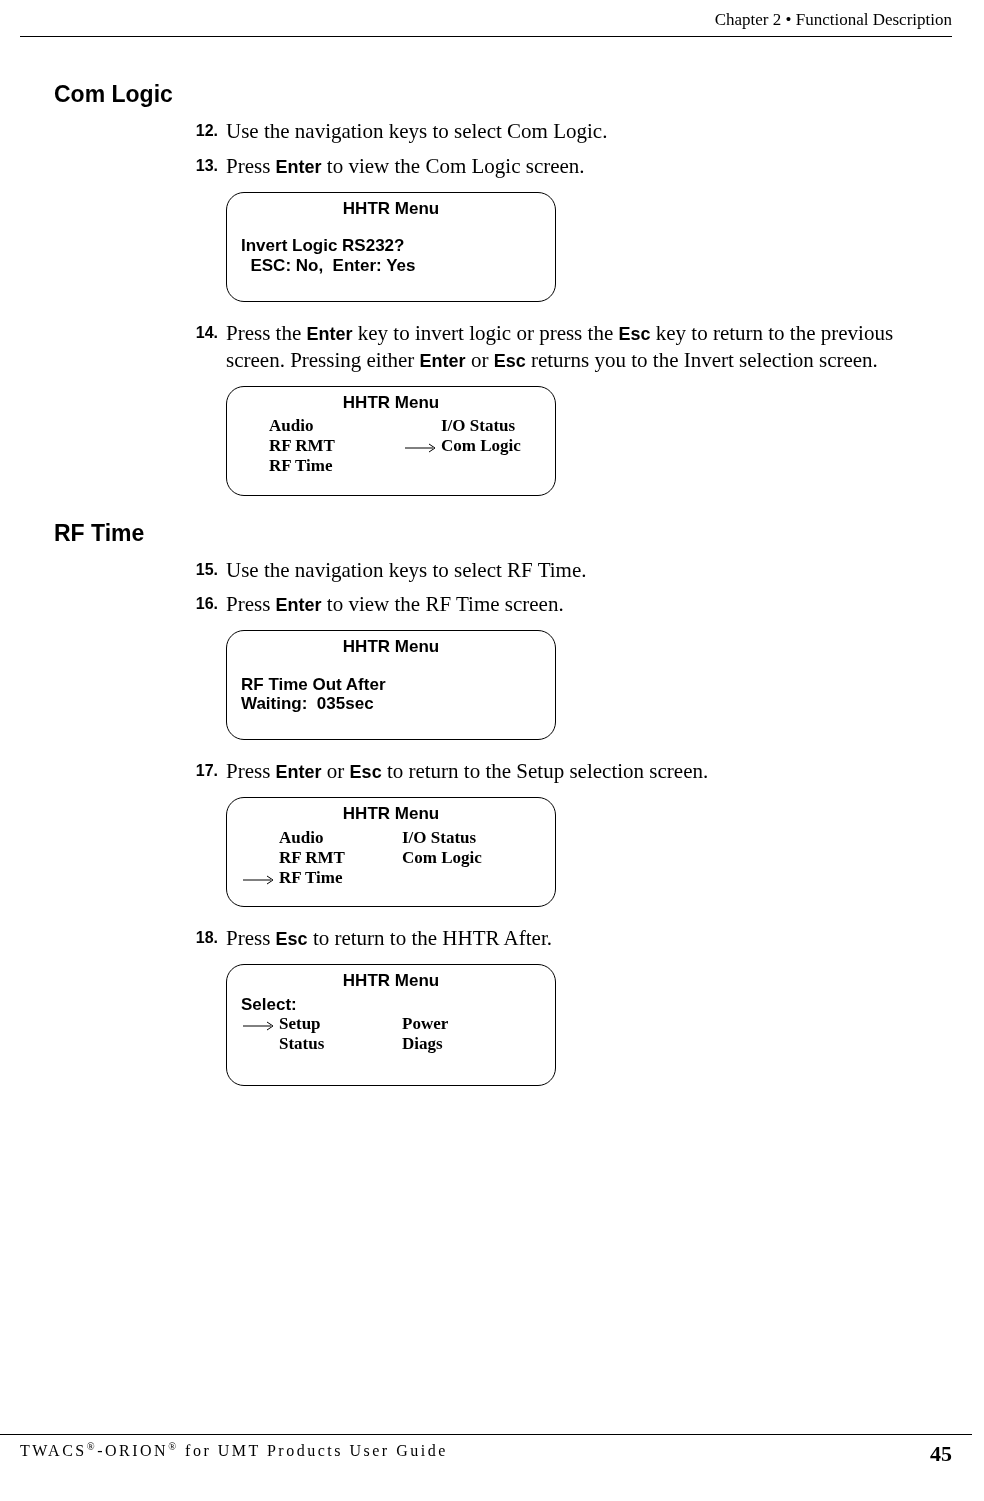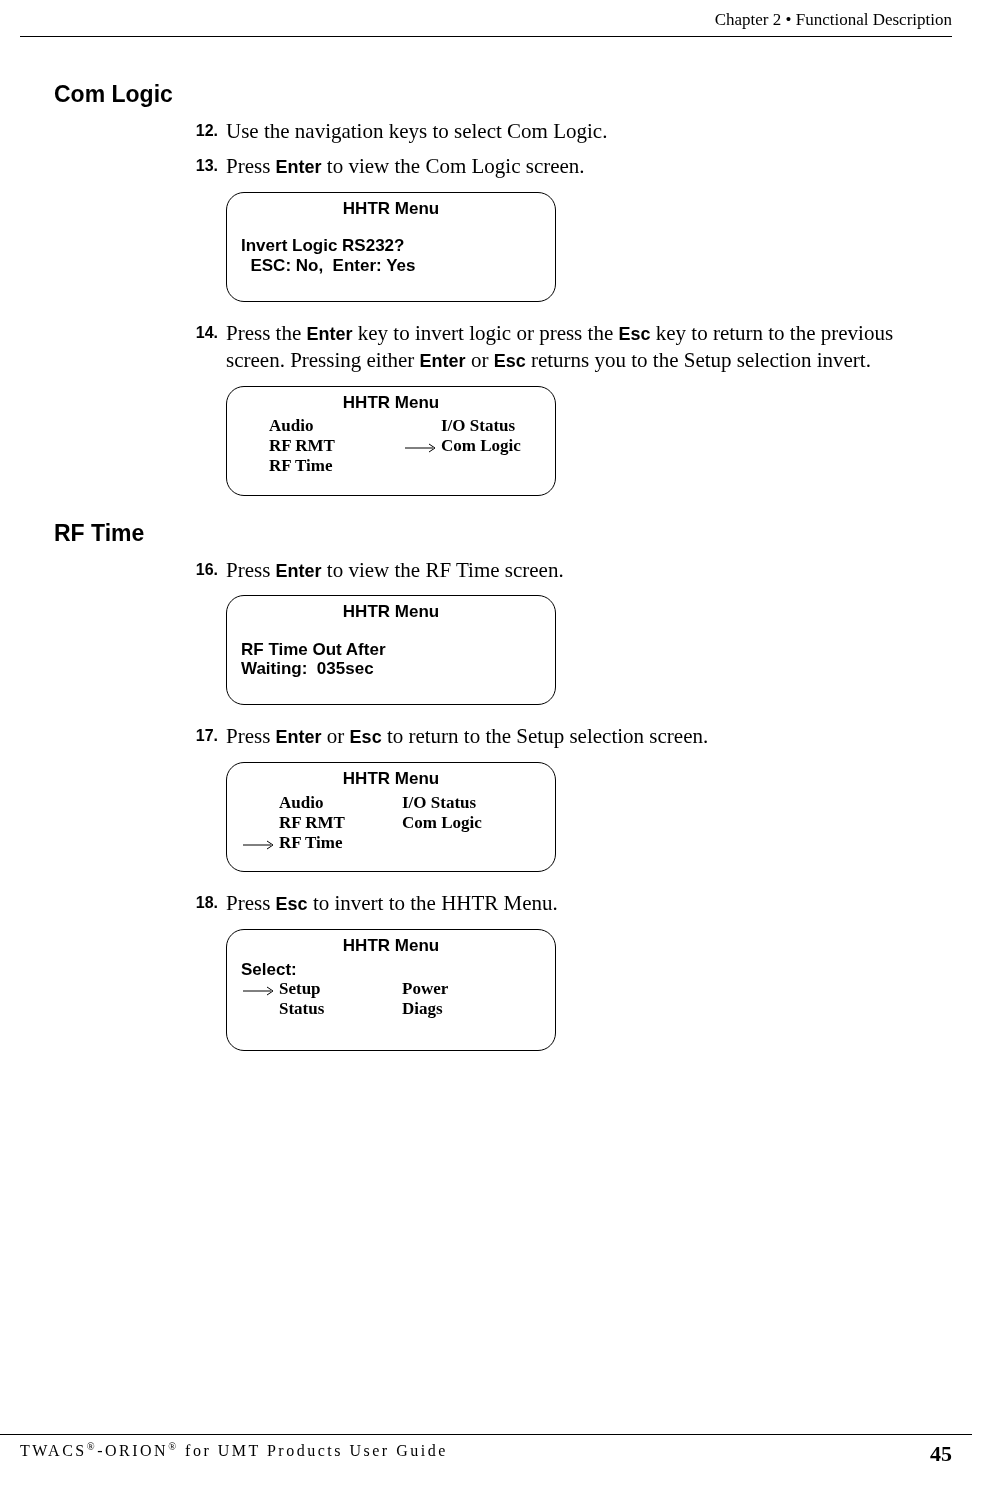--- a/index.html
+++ b/index.html
@@ -135,21 +135,21 @@
     <div class="lcd">
       <div class="title">HHTR Menu</div>
       <div style="height:14px"></div>
       <div class="line">Invert Logic RS232?</div>
       <div class="line">  ESC: No,  Enter: Yes</div>
     </div>
 
     <div class="step">
       <div class="step-num">14.</div>
       <div class="step-text">
-        <span>Press the </span><span class="bold-sans">Enter</span><span> key to invert logic or press the </span><span class="bold-sans">Esc</span><span> key to return to the previous screen. Pressing either </span><span class="bold-sans">Enter</span><span> or </span><span class="bold-sans">Esc</span><span> returns you to the Setup selection invert.</span>
+        <span>Press the </span><span class="bold-sans">Enter</span><span> key to invert logic or press the </span><span class="bold-sans">Esc</span><span> key to return to the previous screen. Pressing either </span><span class="bold-sans">Enter</span><span> or </span><span class="bold-sans">Esc</span><span> returns you to the Invert selection screen.</span>
       </div>
     </div>
 
     <div class="lcd">
       <div class="title">HHTR Menu</div>
       <div class="cols body" style="padding-left:28px;">
         <div class="col">
           <div class="row">
               <span>Audio</span>
             </div>
@@ -177,20 +177,24 @@
         </div>
       </div>
     </div>
 
   </div>
 
   <div class="section-heading" style="margin-top:24px;">RF Time</div>
 
   <div class="body-content">
 
+    <div class="step">
+      <div class="step-num">15.</div>
+      <div class="step-text">Use the navigation keys to select RF Time.</div>
+    </div>
 
     <div class="step">
       <div class="step-num">16.</div>
       <div class="step-text">
         <span>Press </span><span class="bold-sans">Enter</span><span> to view the RF Time screen.</span>
       </div>
     </div>
 
     <div class="lcd">
       <div class="title">HHTR Menu</div>
@@ -235,21 +239,21 @@
           <div class="row">
               <span>Com Logic</span>
             </div>
         </div>
       </div>
     </div>
 
     <div class="step">
       <div class="step-num">18.</div>
       <div class="step-text">
-        <span>Press </span><span class="bold-sans">Esc</span><span> to invert to the HHTR Menu.</span>
+        <span>Press </span><span class="bold-sans">Esc</span><span> to return to the HHTR After.</span>
       </div>
     </div>
 
     <div class="lcd tall">
       <div class="title">HHTR Menu</div>
       <div class="line">Select:</div>
       <div class="cols body">
         <div class="col">
           <div class="row">
             <span class="arrow">

